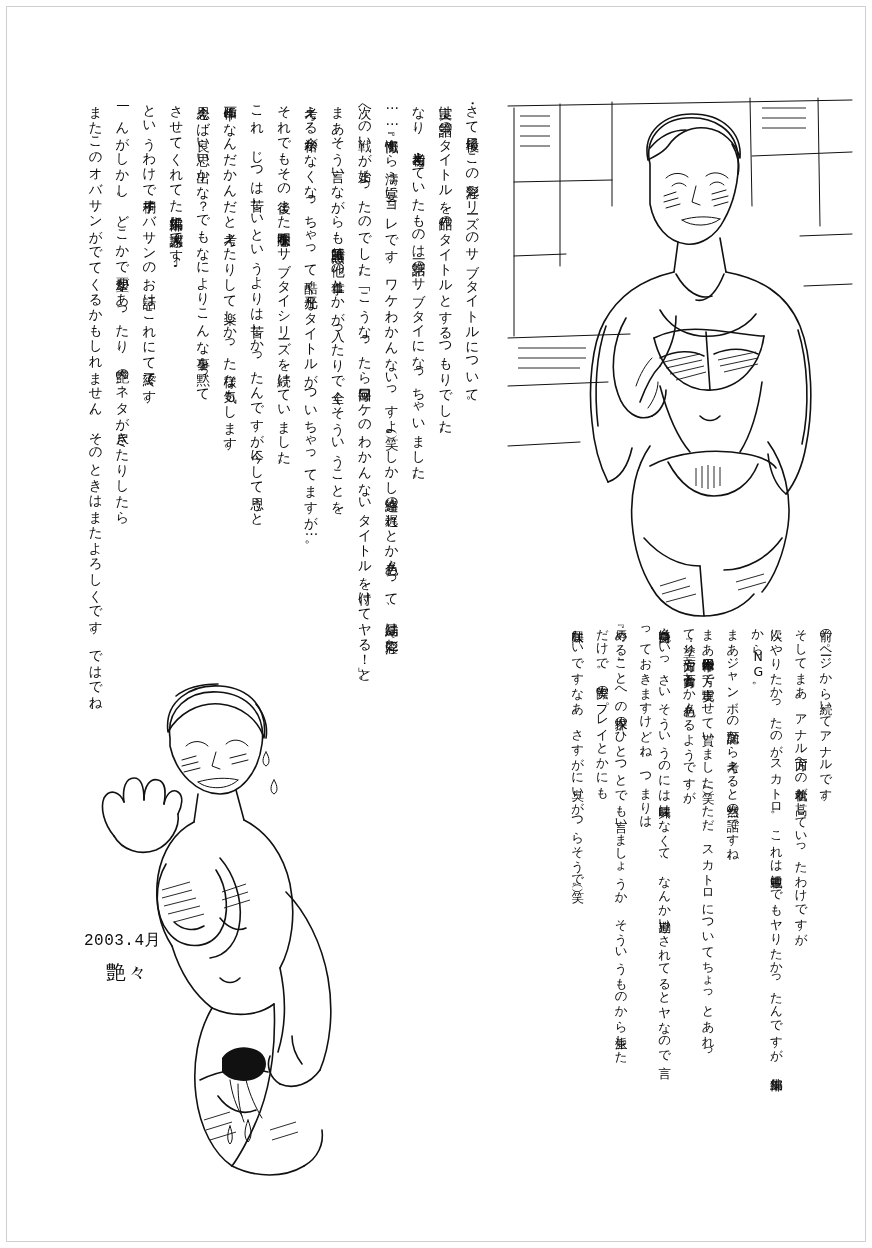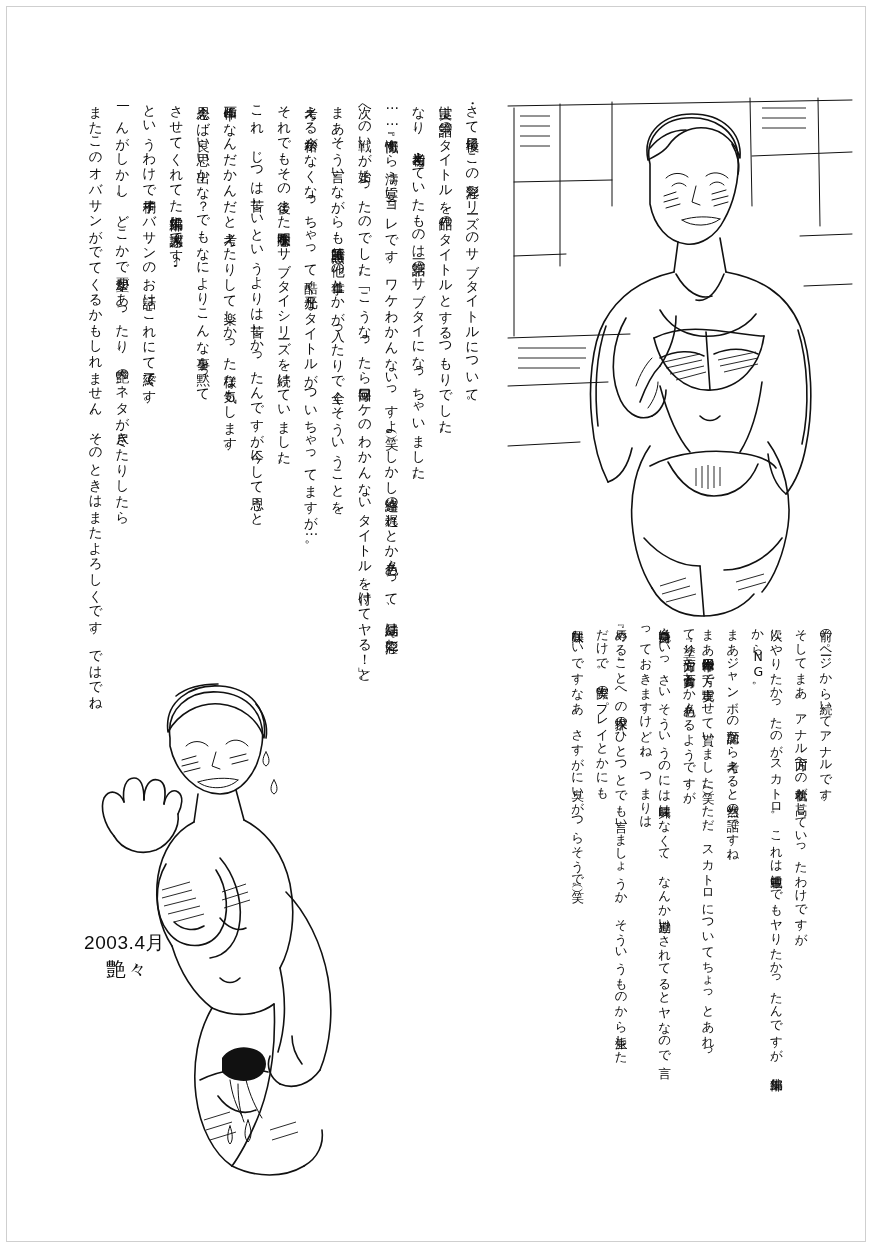--- a/index.html
+++ b/index.html
@@ -82,26 +82,27 @@
   }
 
   
   #signature {
     position: absolute;
     left: 84px;
     top: 930px;
     width: 150px;
   }
   #sig-date {
-    font-size: 19px;
-    font-family: Liberation Sans, sans-serif;
+    font-size: 16px;
+    font-family: Liberation Mono, monospace;
     letter-spacing: 0.03em;
     color: #0d0d0d;
   }
   #sig-name {
+    margin-top: 8px;
     margin-left: 22px;
     font-size: 20px;
     letter-spacing: 0.06em;
     color: #0d0d0d;
   }
 
   
   .artwork { position: absolute; }
   #figure-top { left: 500px; top: 86px; width: 360px; height: 545px; }
   #figure-bottom { left: 70px; top: 660px; width: 350px; height: 530px; }

